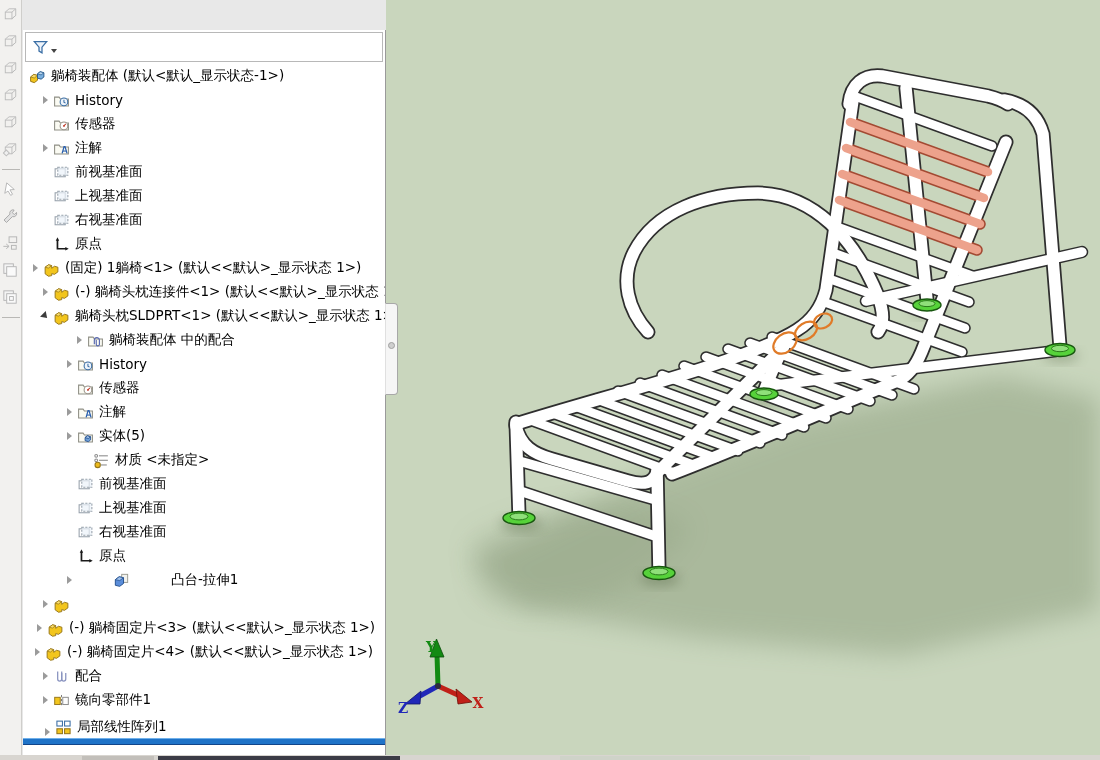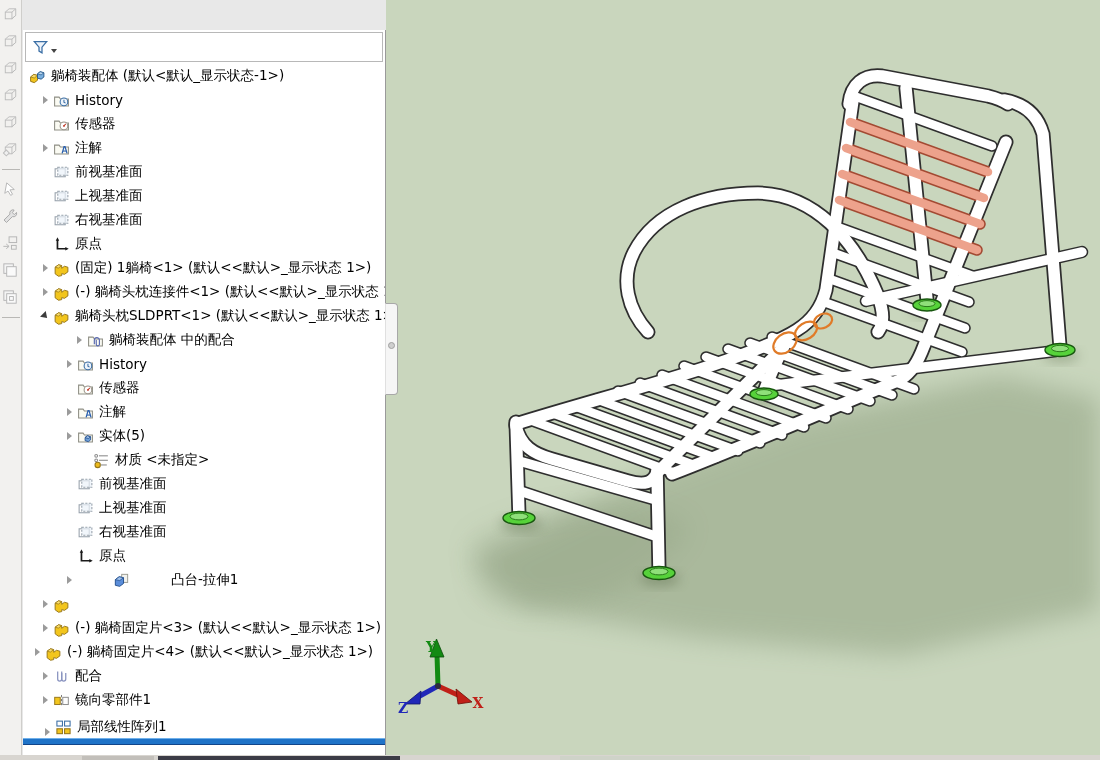--- a/index.html
+++ b/index.html
@@ -227,21 +227,21 @@
         </div>
         <div class="trow" style="padding-left: 14px;">
           <span class="arrowbox"></span>
           <svg class="ti" viewBox="0 0 16 16">
             <path d="M4.2 3.5V12h8.3" fill="none" stroke="#1a1a1a" stroke-width="1.6"></path>
             <path d="M4.2 1.2L2.6 4.4h3.2z" fill="#1a1a1a"></path>
             <path d="M14.8 12l-3.2-1.6v3.2z" fill="#1a1a1a"></path>
           </svg>
           <span>原点</span>
         </div>
-        <div class="trow" style="padding-left: 14px;">
+        <div class="trow" style="padding-left: 4px;">
           <span class="arrowbox">
             <span class="arr-col"></span>
           </span>
           <svg class="ti" viewBox="0 0 16 16">
             <path d="M2 6.8l3.2-2.3 3 .8v2.5l2.6-1.9 3.2.9v4.4l-3.2 2.3-2.6-.7v1.9l-3 .6L2 13z" fill="#f2c51d" stroke="#96761a" stroke-width=".9"></path>
             <path d="M2 6.8l3.2-2.3 3 .8-3.1 2.3z" fill="#f9dd6e" stroke="#96761a" stroke-width=".7"></path>
           </svg>
           <span>(固定) 1躺椅&lt;1&gt; (默认&lt;&lt;默认&gt;_显示状态 1&gt;)</span>
         </div>
         <div class="trow" style="padding-left: 14px;">
@@ -375,21 +375,21 @@
         </div>
         <div class="trow" style="padding-left: 14px;">
           <span class="arrowbox">
             <span class="arr-col"></span>
           </span>
           <svg class="ti" viewBox="0 0 16 16">
             <path d="M2 6.8l3.2-2.3 3 .8v2.5l2.6-1.9 3.2.9v4.4l-3.2 2.3-2.6-.7v1.9l-3 .6L2 13z" fill="#f2c51d" stroke="#96761a" stroke-width=".9"></path>
             <path d="M2 6.8l3.2-2.3 3 .8-3.1 2.3z" fill="#f9dd6e" stroke="#96761a" stroke-width=".7"></path>
           </svg>
         </div>
-        <div class="trow" style="padding-left: 14px;">
+        <div class="trow" style="padding-left: 8px;">
           <span class="arrowbox">
             <span class="arr-col"></span>
           </span>
           <svg class="ti" viewBox="0 0 16 16">
             <path d="M2 6.8l3.2-2.3 3 .8v2.5l2.6-1.9 3.2.9v4.4l-3.2 2.3-2.6-.7v1.9l-3 .6L2 13z" fill="#f2c51d" stroke="#96761a" stroke-width=".9"></path>
             <path d="M2 6.8l3.2-2.3 3 .8-3.1 2.3z" fill="#f9dd6e" stroke="#96761a" stroke-width=".7"></path>
           </svg>
           <span>(-) 躺椅固定片&lt;3&gt; (默认&lt;&lt;默认&gt;_显示状态 1&gt;)</span>
         </div>
         <div class="trow" style="padding-left: 6px;">

